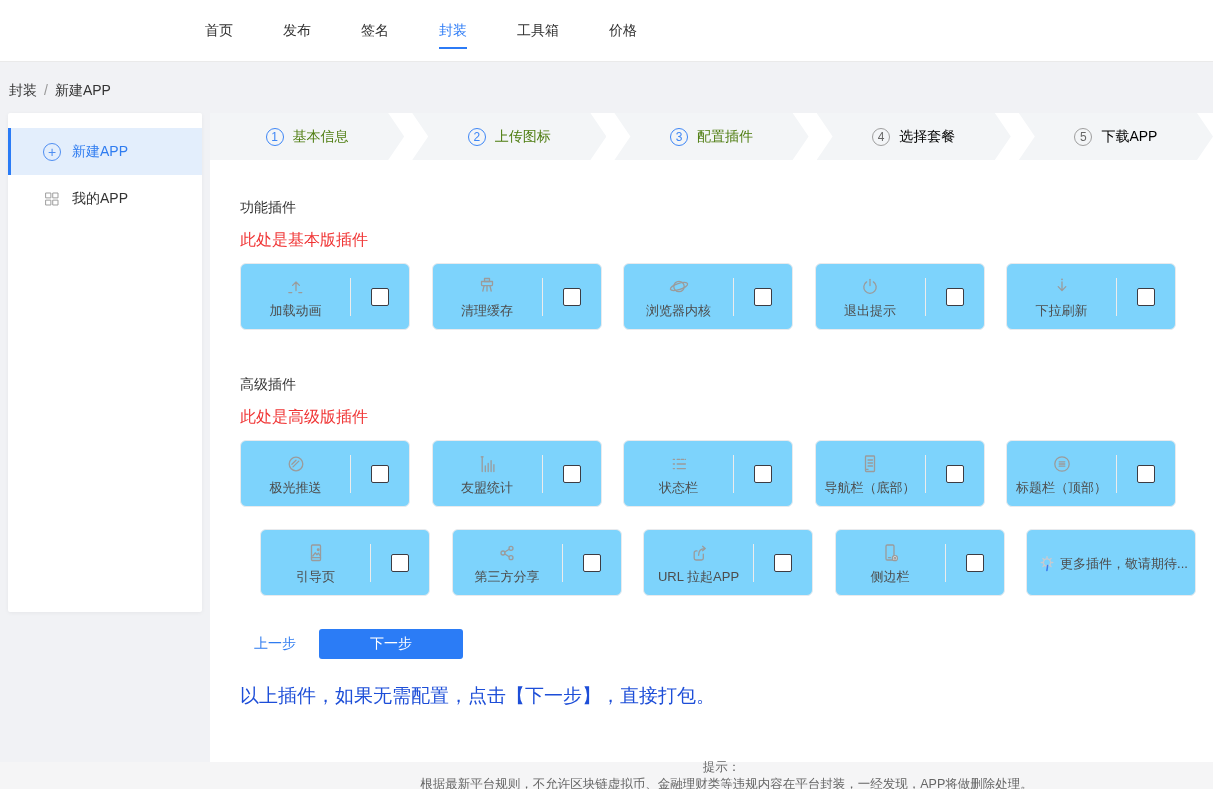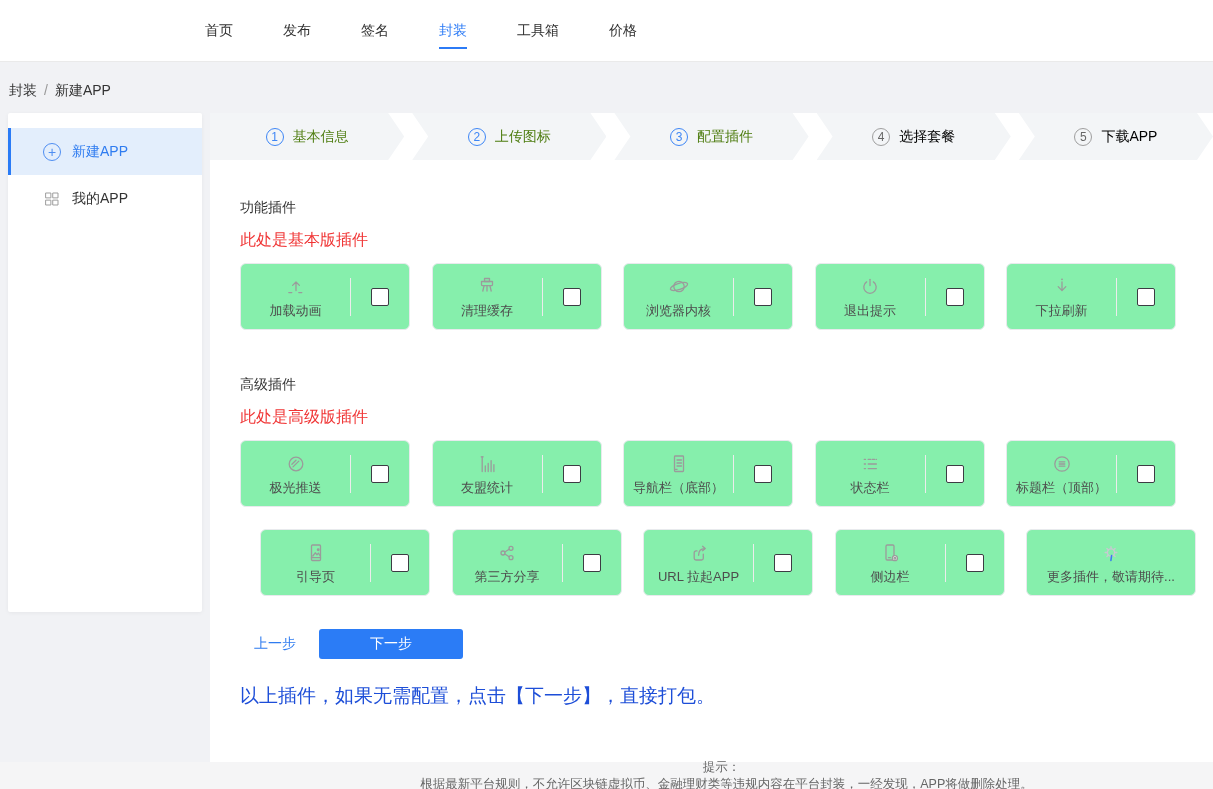--- a/index.html
+++ b/index.html
@@ -48,29 +48,29 @@
 
   
   .content { padding:39px 0 0 30px; }
   .section-title { font-size:14px; color:#333; }
   .section-note { font-size:16px; color:#f03434; margin-top:13px; }
   .sec-adv .section-title { margin-top:46px; }
   .cards-row { width:936px; display:flex; justify-content:space-between; margin-top:12px; }
   .cards-row.second { margin-top:22px;margin-left:20px; }
 
   .card { width:170px; height:67px; border:1px solid #e8eaed; border-radius:6px;
-    display:flex; align-items:center; background:#86efac; cursor:pointer; }
+    display:flex; align-items:center; background:#7dd3fc; cursor:pointer; }
   .card-left { flex:1; display:flex; flex-direction:column; align-items:center; }
   .card-icon { height:26px; display:flex; align-items:flex-end; justify-content:center; }
   .card-icon svg { display:block; }
   .card-label { font-size:13px; color:#4d4d4d; margin-top:3px; white-space:nowrap; }
   .card-div { width:1px; height:38px; background:#ececec; }
   .card-right { width:58px; display:flex; justify-content:center; }
   .cb { width:18px; height:18px; border:1px solid #3c3c43; border-radius:2px; background:#fff; }
-  .card.more { flex-direction:column; justify-content:center; cursor:default; }
+  .card.more { flex-direction:row; justify-content:center; cursor:default; }
   .card.more .card-label { margin-top:2px; }
 
   
   .actions { display:flex; align-items:center; gap:23px; margin:33px 0 0 14px; }
   .prev-link { font-size:14px; color:#2f7cf0; cursor:pointer; }
   .next-btn { width:144px; height:30px; background:#2b7cf6; color:#fff; border:none;
     border-radius:3px; font-size:14px; cursor:pointer; font-family:inherit; }
   .action-note { font-size:19px; color:#1d4ed8; margin:24px 0 0 0;font-family:Liberation Mono, monospace; }
 
   
@@ -286,46 +286,46 @@
             <span class="card-right">
                 <span class="cb"></span>
               </span>
           </div>
 
           <div class="card">
             <div class="card-left">
               <span class="card-icon">
                 <svg width="26" height="24" viewBox="0 0 24 24">
                     <g class="g">
+                  <path d="M6.3 7.4h1.2M6.3 12h1.2M6.3 16.6h1.2"></path>
+                  <path d="M10.2 7.4h8.2" stroke-dasharray="2.4 1.6"></path>
+                  <path d="M10.2 12h8.2M10.2 16.6h8.2"></path>
+                </g>
+                  </svg>
+              </span>
+              <span class="card-label">状态栏</span>
+            </div>
+            <span class="card-div"></span>
+            <span class="card-right">
+                <span class="cb"></span>
+              </span>
+          </div>
+
+          <div class="card">
+            <div class="card-left">
+              <span class="card-icon">
+                <svg width="26" height="24" viewBox="0 0 24 24">
+                    <g class="g">
                   <rect x="7.5" y="4" width="9" height="15.5" rx="0.8"></rect>
                   <path d="M10 8h4.5M10 11h4.5M10 14h4.5"></path>
                   <path d="M8.5 17.3h3" stroke-dasharray="1.6 1.4"></path>
                 </g>
                   </svg>
               </span>
               <span class="card-label">导航栏（底部）</span>
-            </div>
-            <span class="card-div"></span>
-            <span class="card-right">
-                <span class="cb"></span>
-              </span>
-          </div>
-
-          <div class="card">
-            <div class="card-left">
-              <span class="card-icon">
-                <svg width="26" height="24" viewBox="0 0 24 24">
-                    <g class="g">
-                  <path d="M6.3 7.4h1.2M6.3 12h1.2M6.3 16.6h1.2"></path>
-                  <path d="M10.2 7.4h8.2" stroke-dasharray="2.4 1.6"></path>
-                  <path d="M10.2 12h8.2M10.2 16.6h8.2"></path>
-                </g>
-                  </svg>
-              </span>
-              <span class="card-label">状态栏</span>
             </div>
             <span class="card-div"></span>
             <span class="card-right">
                 <span class="cb"></span>
               </span>
           </div>
 
           <div class="card">
             <div class="card-left">
               <span class="card-icon">

